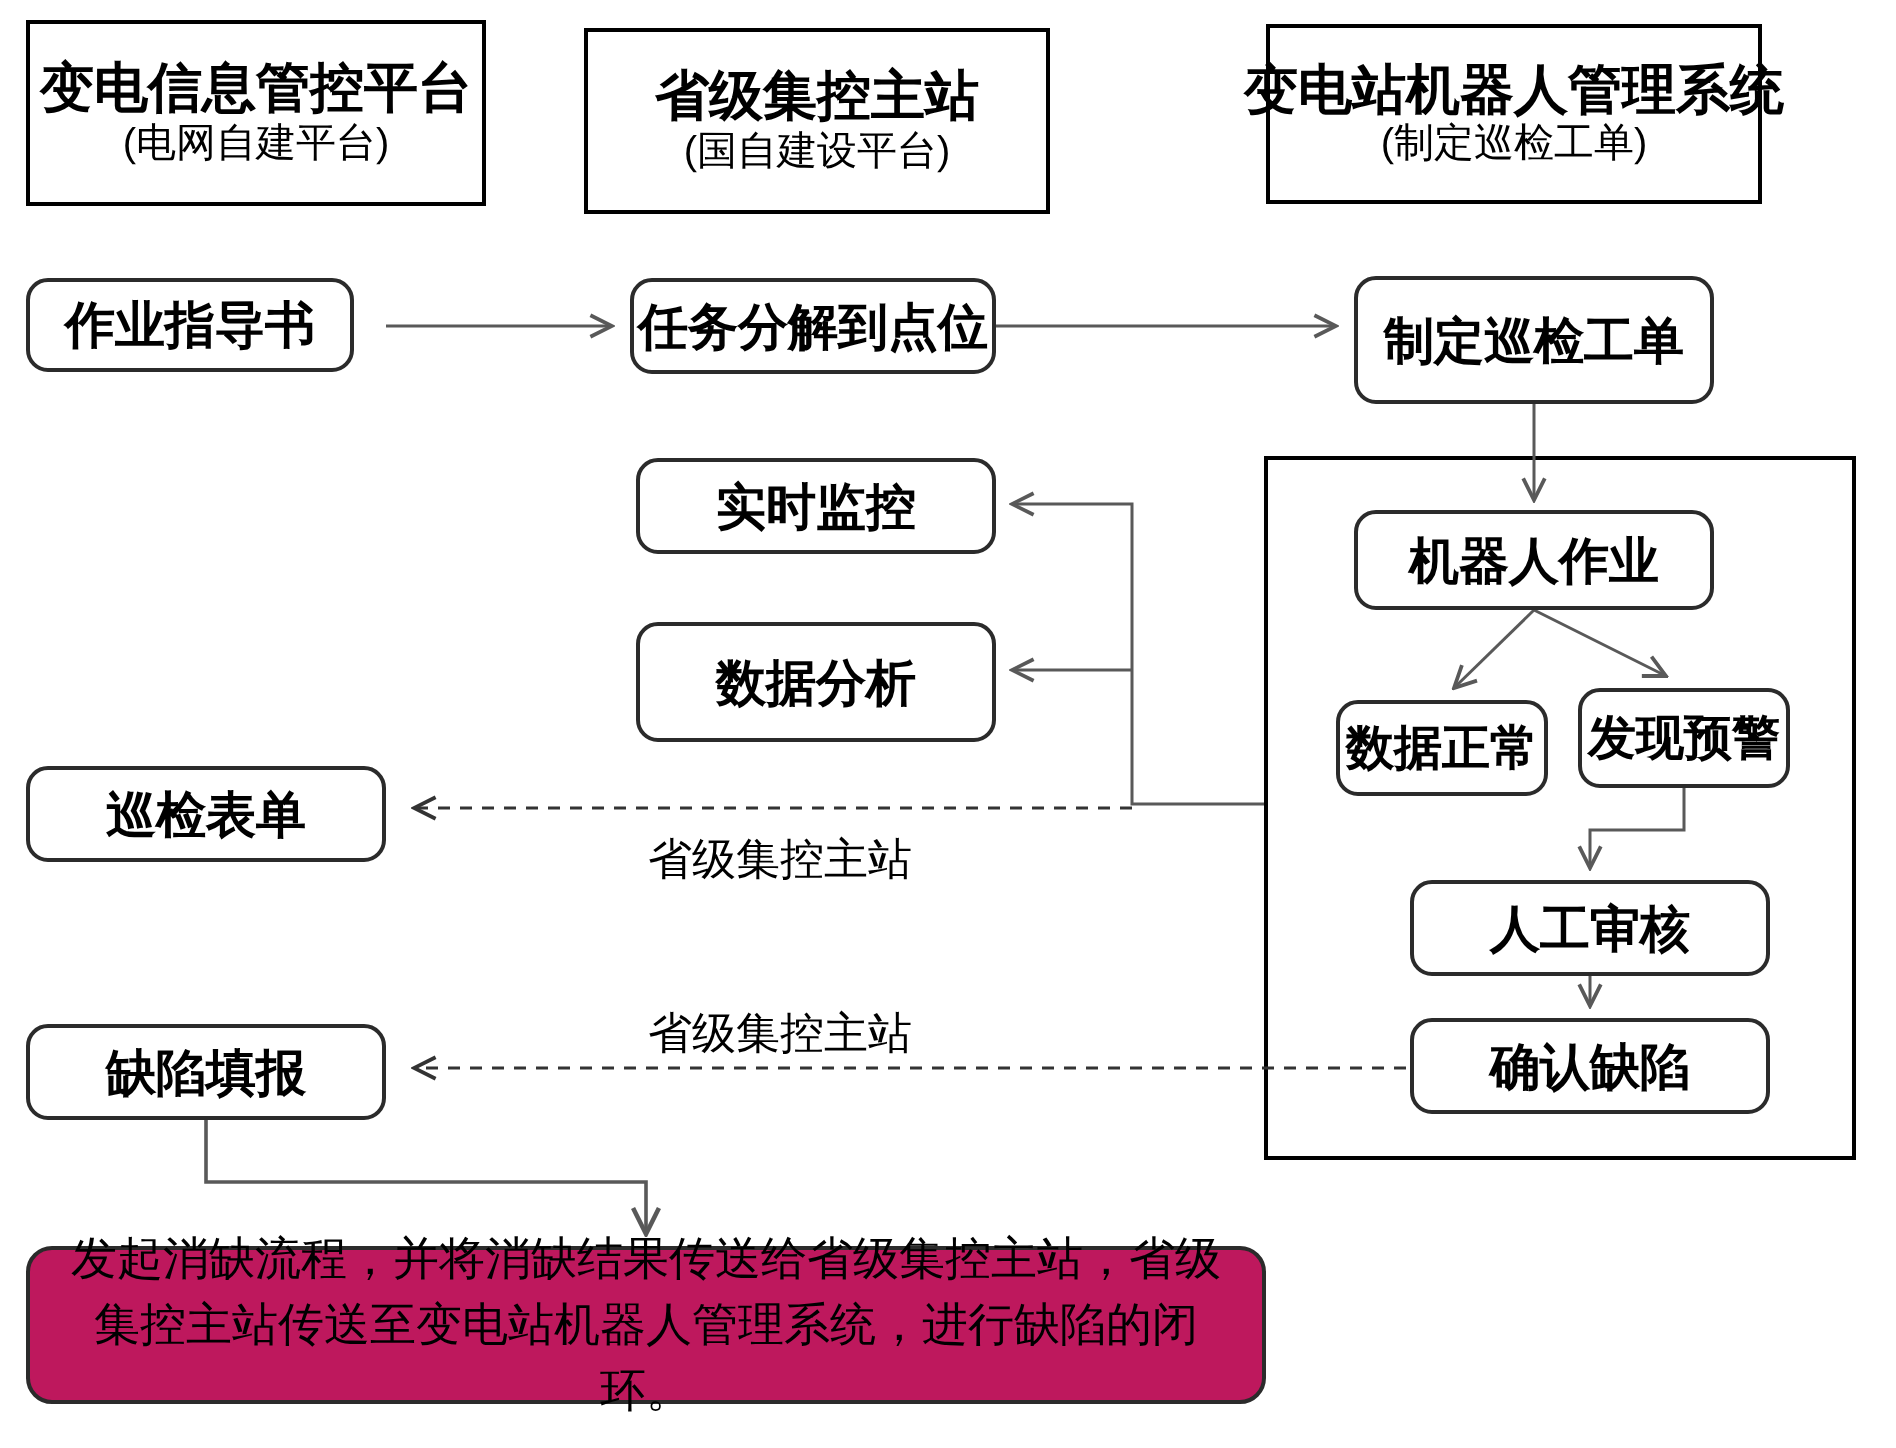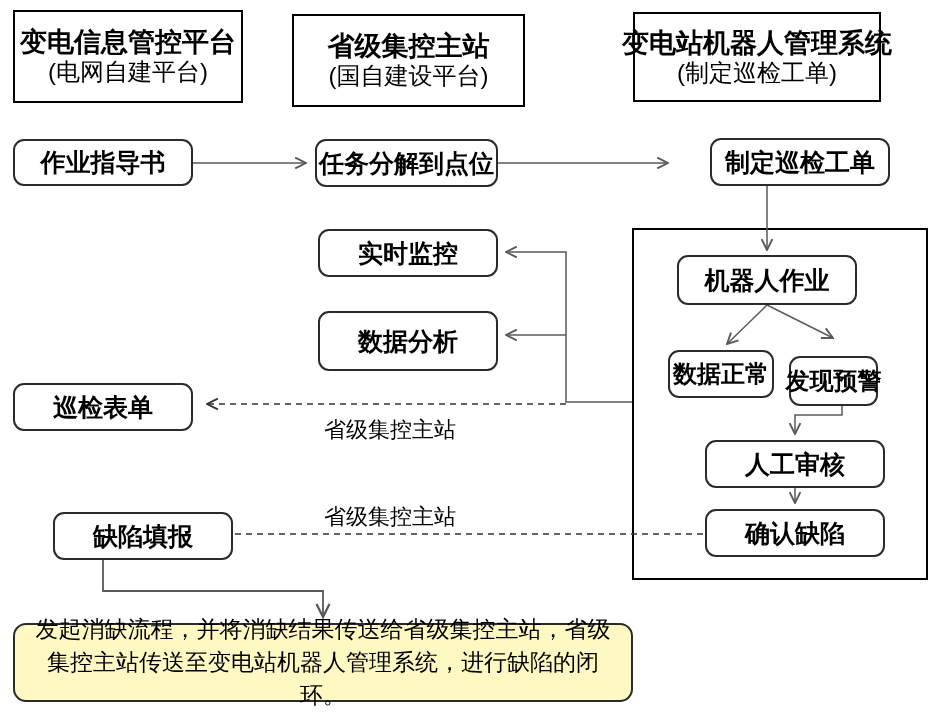--- a/index.html
+++ b/index.html
@@ -4,26 +4,26 @@
 <style>
   html,body{margin:0;padding:0;background:#fff;}
   .stage{
     position:relative;width:948px;height:724px;background:#ffffff;overflow:hidden;
     font-family:"Liberation Sans","DejaVu Sans",sans-serif;color:#000;
   }
   .layer{position:absolute;left:0;top:0;z-index:2;}
   .box{position:absolute;box-sizing:border-box;display:flex;align-items:center;justify-content:center;background:#fff;z-index:3;}
   .hdr{border:2px solid #000;flex-direction:column;line-height:1.15;}
   .hdr .t{font-weight:bold;font-size:27px;white-space:nowrap;}
-  .hdr .s{font-size:24px;white-space:nowrap;margin-top:0;}
+  .hdr .s{font-size:20px;white-space:nowrap;margin-top:0;}
   .node{border:2px solid #2b2b2b;border-radius:11px;font-weight:bold;font-size:25px;white-space:nowrap;}
   .node.small{font-size:24px;}
   .bignote{
     position:absolute;box-sizing:border-box;border:2px solid #2b2b2b;border-radius:13px;
-    background:#fef9c3;z-index:3;display:flex;align-items:center;justify-content:center;
+    background:#be185d;z-index:3;display:flex;align-items:center;justify-content:center;
     font-size:23px;line-height:33px;text-align:center;padding:4px 10px;
   }
   .edge-label{
     position:absolute;z-index:3;font-size:22px;text-align:center;white-space:nowrap;background:transparent;
   }
   .container-frame{
     position:absolute;box-sizing:border-box;border:2px solid #000;background:transparent;z-index:1;
   }
 </style>
 </head>
@@ -64,35 +64,35 @@
   </div>
   <div class="box hdr" style="left:292px;top:14px;width:233px;height:93px;">
     <div class="t">省级集控主站</div>
     <div class="s">(国自建设平台)</div>
   </div>
   <div class="box hdr" style="left:633px;top:12px;width:248px;height:90px;">
     <div class="t">变电站机器人管理系统</div>
     <div class="s">(制定巡检工单)</div>
   </div>
 
-  <div class="box node" style="left:13px;top:139px;width:180px;height:47px;">作业指导书</div>
+  <div class="box node" style="left:13px;top:139px;width:164px;height:47px;">作业指导书</div>
   <div class="box node" style="left:315px;top:139px;width:183px;height:48px;">任务分解到点位</div>
-  <div class="box node" style="left:677px;top:138px;width:180px;height:48px;margin-left:33px;">制定巡检工单</div>
+  <div class="box node" style="left:677px;top:138px;width:180px;height:64px;">制定巡检工单</div>
 
   <div class="box node" style="left:318px;top:229px;width:180px;height:48px;">实时监控</div>
   <div class="box node" style="left:318px;top:311px;width:180px;height:60px;">数据分析</div>
 
   <div class="box node" style="left:677px;top:255px;width:180px;height:50px;">机器人作业</div>
   <div class="box node small" style="left:668px;top:350px;width:106px;height:48px;">数据正常</div>
-  <div class="box node small" style="left:789px;top:344px;width:89px;height:50px;margin-top:12px;">发现预警</div>
+  <div class="box node small" style="left:789px;top:344px;width:106px;height:50px;">发现预警</div>
   <div class="box node" style="left:705px;top:440px;width:180px;height:48px;">人工审核</div>
   <div class="box node" style="left:705px;top:509px;width:180px;height:48px;">确认缺陷</div>
 
   <div class="box node" style="left:13px;top:383px;width:180px;height:48px;">巡检表单</div>
-  <div class="box node" style="left:13px;top:512px;width:180px;height:48px;margin-left:40px;">缺陷填报</div>
+  <div class="box node" style="left:13px;top:512px;width:180px;height:48px;">缺陷填报</div>
 
   <div class="edge-label" style="left:300px;top:415px;width:180px;">省级集控主站</div>
   <div class="edge-label" style="left:300px;top:502px;width:180px;">省级集控主站</div>
 
   <div class="bignote" style="left:13px;top:623px;width:620px;height:79px;">
     <span>发起消缺流程，并将消缺结果传送给省级集控主站，省级集控主站传送至变电站机器人管理系统，进行缺陷的闭环。</span>
   </div>
 
 </div>
 

